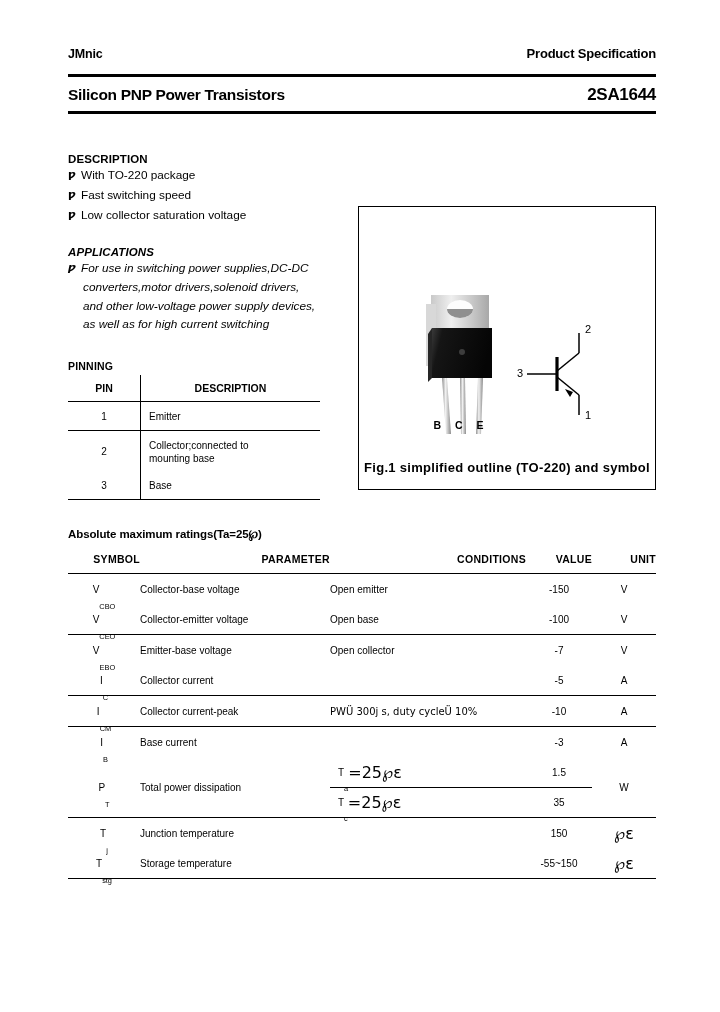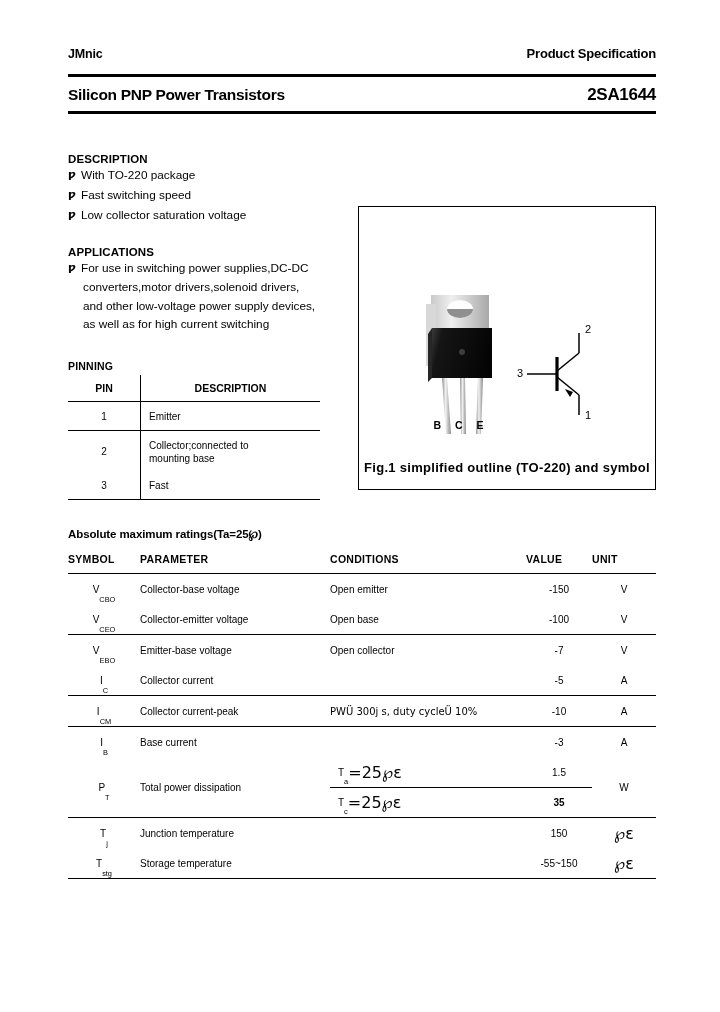--- a/index.html
+++ b/index.html
@@ -73,21 +73,21 @@
     letter-spacing: -0.3px;
   }
 
   
   .sec-heading {
     font-size: 11.5px;
     font-weight: bold;
     letter-spacing: 0.1px;
   }
   #desc-block { position: absolute; left: 68px; top: 153px; width: 290px; }
-  #app-block  { position: absolute; left: 68px; top: 246px; width: 300px; }
+  #app-block  { position: absolute; left: 68px; top: 246px; width: 300px; font-style: italic; }
 
   .bullet-line {
     display: flex;
     align-items: flex-start;
     font-size: 11.8px;
     line-height: 18.8px;
     margin-top: 1px;
   }
   .bullet-mark {
     font-family: "DejaVu Sans", sans-serif;
@@ -223,32 +223,32 @@
   .col-par  { width: 190px; padding-left: 10px; }
   .col-con  { width: 196px; padding-left: 8px; }
   .col-val  { width: 66px;  text-align: center; border-left: 1.3px solid #000; }
   .col-unit { width: 64px;  text-align: center; border-left: 1.3px solid #000; }
 
   .rt-head td {
     font-weight: bold;
     font-size: 10.5px;
     height: 28px;
     letter-spacing: 0.3px;
-    text-align: left;
+    text-align: right;
     padding-left: 0;
   }
   .rt-head td.col-par, .rt-head td.col-con { padding-left: 0; }
 
   .rt-row td { height: 30px; }
 
   sub {
     font-size: 7.4px;
     vertical-align: baseline;
     position: relative;
-    top: 9px;
+    top: 16px;
   }
 
   .degc {
     font-family: "DejaVu Sans", sans-serif;
     font-size: 16px;
   }
   .bad-glyph {
     font-family: "DejaVu Sans", sans-serif;
   }
   .sub-split { padding: 0; }
@@ -261,21 +261,21 @@
   }
   .sub-split > div.second { border-top: 0.9px solid #000; }
   .val-split { padding: 0; }
   .val-split > div {
     height: 30px;
     display: flex;
     align-items: center;
     justify-content: center;
     box-sizing: border-box;
   }
-  .val-split > div.second { border-top: 0.9px solid #000; font-weight: bold; }
+  .val-split > div.second { border-top: 0.9px solid #000; }
 </style>
 </head>
 <body>
 
 <div class="page">
 
   <div class="hdr-row">
     <div class="hdr-left">JMnic</div>
     <div class="hdr-right">Product Specification</div>
   </div>
@@ -328,21 +328,21 @@
       </tr>
       <tr class="pin-row tall">
         <td class="c1">2</td>
         <td class="c2" id="pin2-desc">
               <div>Collector;connected to</div>
               <div>mounting base</div>
             </td>
       </tr>
       <tr class="pin-row pin-last">
         <td class="c1">3</td>
-        <td class="c2">Fast</td>
+        <td class="c2">Base</td>
       </tr>
     </tbody>
       </table>
   </div>
 
   <div id="figure-box">
 
     <svg id="pkg-photo" width="110" height="150" viewBox="0 0 110 150">
       <defs>
         <linearGradient id="tabg" x1="0" y1="0" x2="1" y2="0">

